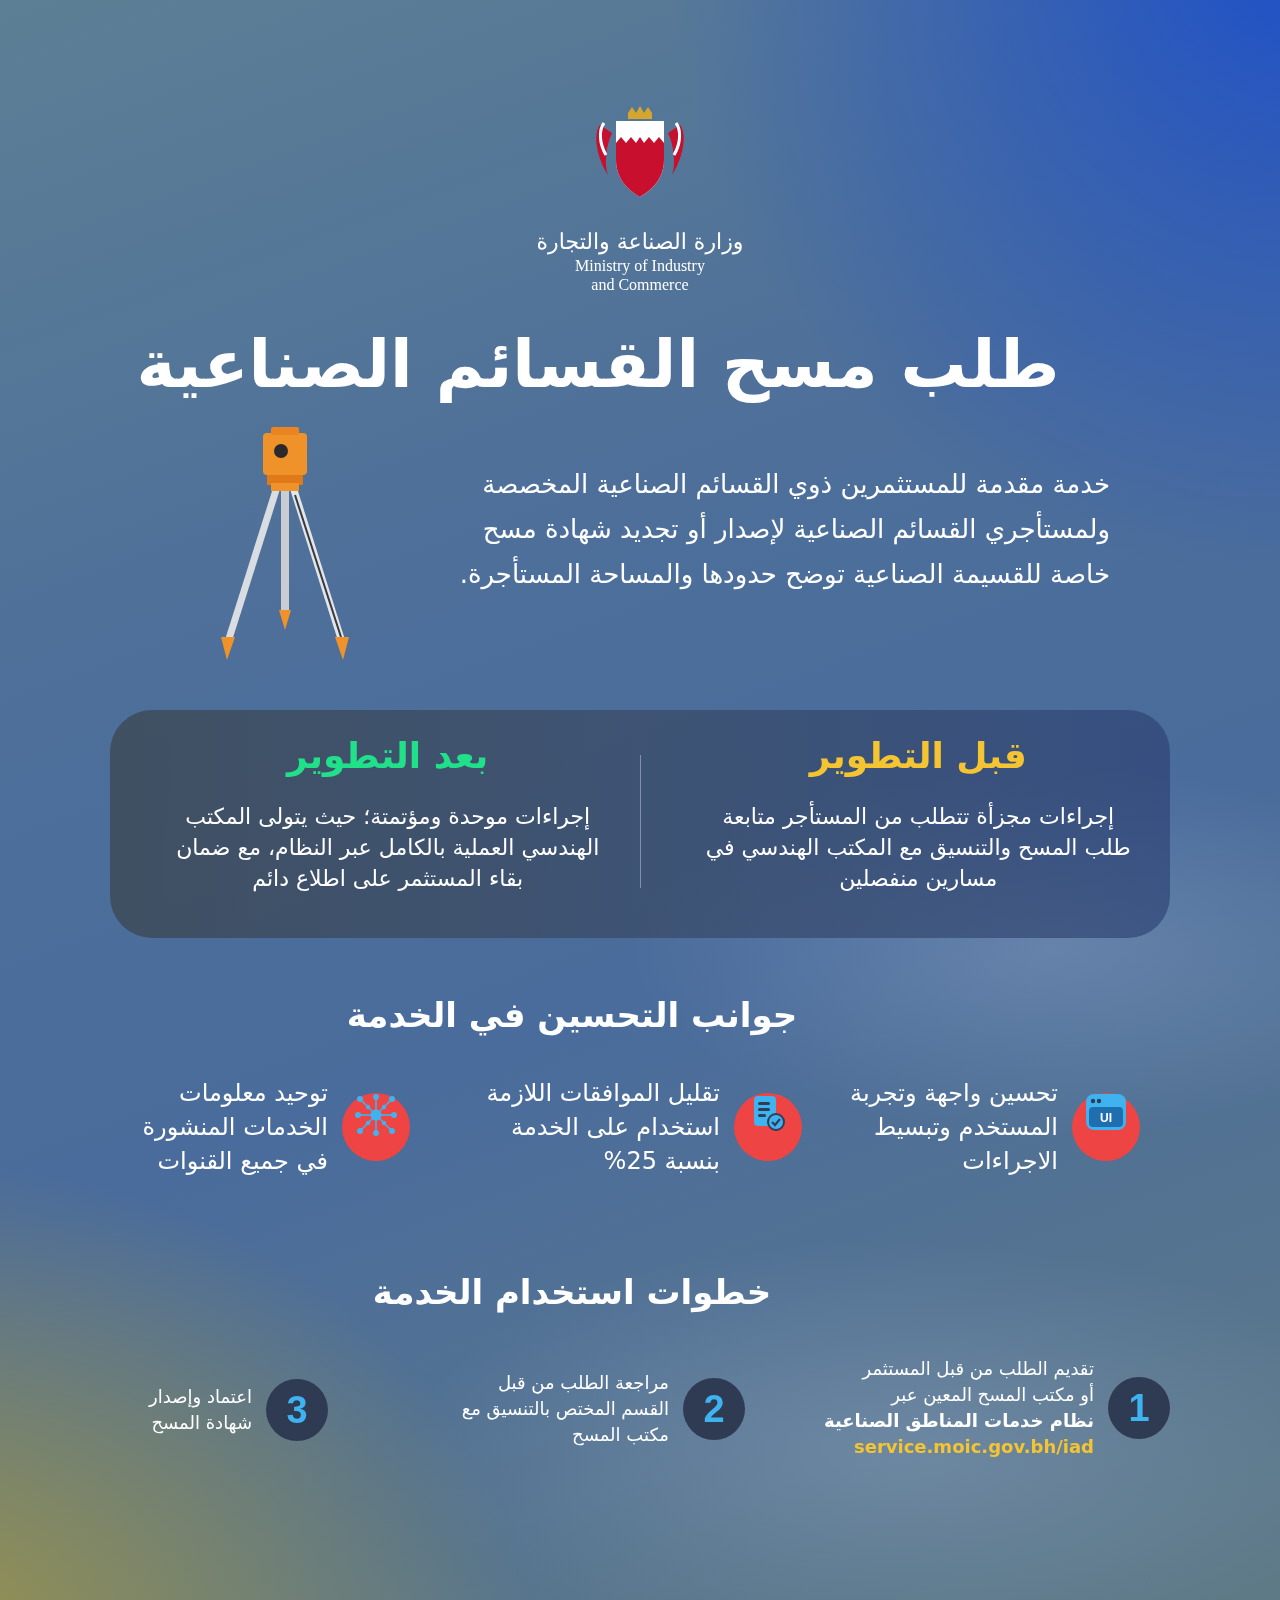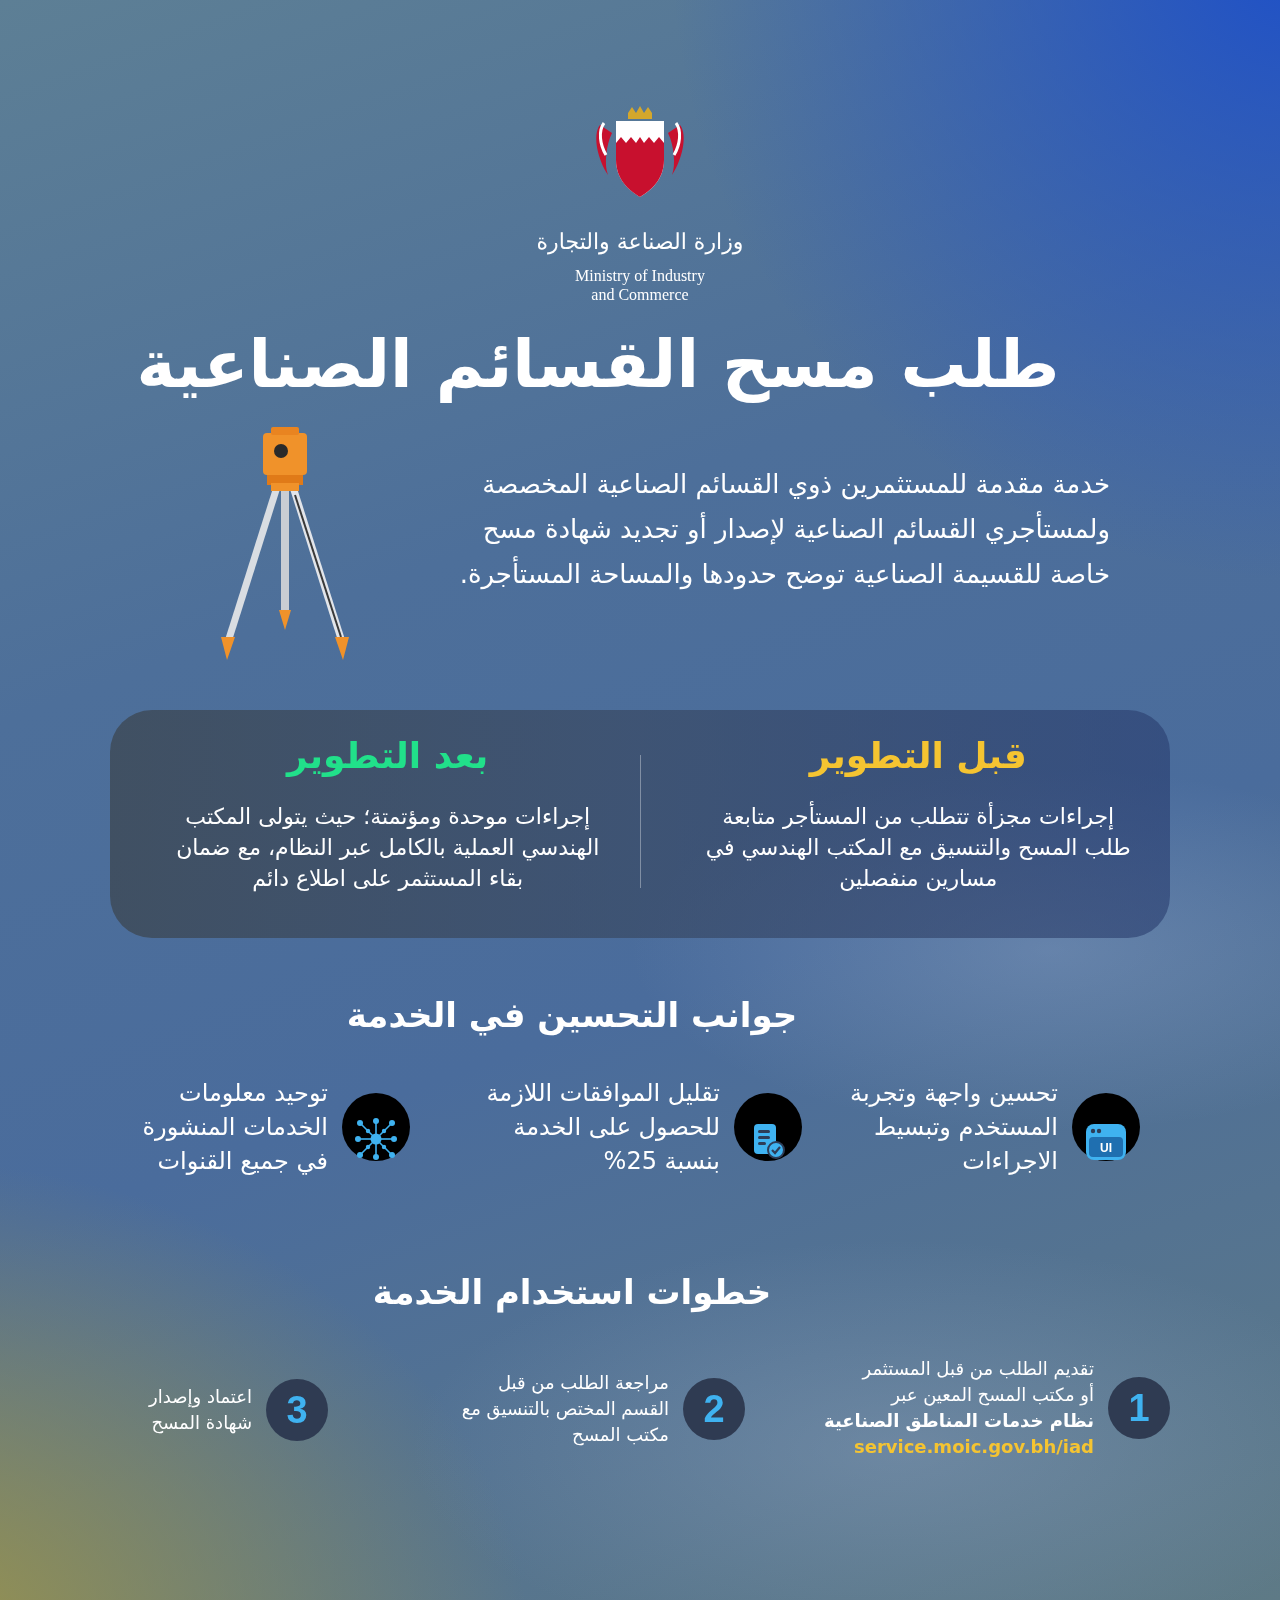--- a/index.html
+++ b/index.html
@@ -19,21 +19,21 @@
     .logo-block {
       position: absolute; left: 520px; top: 105px; width: 240px; height: 200px;
       display: flex; flex-direction: column; align-items: center;
     }
     .emblem { width: 100px; height: 100px; }
     .ministry-ar {
       margin-top: 24px; font-family: "DejaVu Serif", serif; font-size: 22px;
       letter-spacing: 1px; direction: rtl;
     }
     .ministry-en {
-      margin-top: 12px; font-family: "Liberation Serif", serif; font-size: 16px;
+      margin-top: 2px; font-family: "Liberation Serif", serif; font-size: 16px;
       line-height: 19px; text-align: center;
     }
 
     .main-title {
       position: absolute; left: 0; top: 320px; width: 1196px; text-align: center;
       font-family: "DejaVu Sans", sans-serif; font-weight: bold; font-size: 66px;
       direction: rtl; line-height: 90px;
     }
 
     .tripod { position: absolute; left: 205px; top: 425px; width: 160px; height: 255px; }
@@ -59,21 +59,21 @@
     .section-title {
       position: absolute; left: 0; width: 1144px; text-align: center;
       font-weight: bold; font-size: 34px; direction: rtl;
     }
 
     .feature {
       position: absolute; display: flex; direction: rtl; align-items: center; gap: 14px;
     }
     .feature .icon-circle {
       width: 68px; height: 68px; border-radius: 50%;
-      background: #000000; display: flex; align-items: flex-end; justify-content: center; flex-shrink: 0;
+      background: #ef4444; display: flex; align-items: flex-start; justify-content: center; flex-shrink: 0;
     }
     .feature .text { font-size: 24px; line-height: 34px; text-align: right; direction: rtl; }
 
     .step { position: absolute; display: flex; direction: rtl; align-items: center; gap: 14px; }
     .step .num-circle {
       width: 62px; height: 62px; border-radius: 50%; background: #2f3b52;
       display: flex; align-items: center; justify-content: center; flex-shrink: 0;
       font-weight: bold; font-size: 38px; color: #3fb2f0; font-family: "Liberation Sans", sans-serif;
     }
     .step .text { font-size: 18px; line-height: 26px; text-align: right; direction: rtl; }
@@ -157,21 +157,21 @@
       <rect x="6" y="3" width="22" height="30" rx="4" fill="#3fb2f0"></rect>
       <rect x="10" y="9" width="12" height="3" rx="1.5" fill="#2e3d58"></rect>
       <rect x="10" y="15" width="12" height="3" rx="1.5" fill="#2e3d58"></rect>
       <rect x="10" y="21" width="8" height="3" rx="1.5" fill="#2e3d58"></rect>
       <circle cx="28" cy="29" r="8" fill="#3fb2f0" stroke="#2e3d58" stroke-width="2"></circle>
       <path d="M24 29 L27 32 L32 26" stroke="#2e3d58" stroke-width="2.2" fill="none"></path>
     </svg>
   </div>
   <div class="text">
     <div>تقليل الموافقات اللازمة</div>
-    <div>للحصول على الخدمة</div>
+    <div>استخدام على الخدمة</div>
     <div>بنسبة 25%</div>
   </div>
 </div>
 
 <div class="feature" style="right:870px; top:1076px;">
   <div class="icon-circle">
     <svg width="44" height="44" viewBox="0 0 44 44">
       <g stroke="#3fb2f0" stroke-width="1.6">
         <line x1="22" y1="22" x2="6" y2="6"></line>
           <line x1="22" y1="22" x2="38" y2="6"></line>

